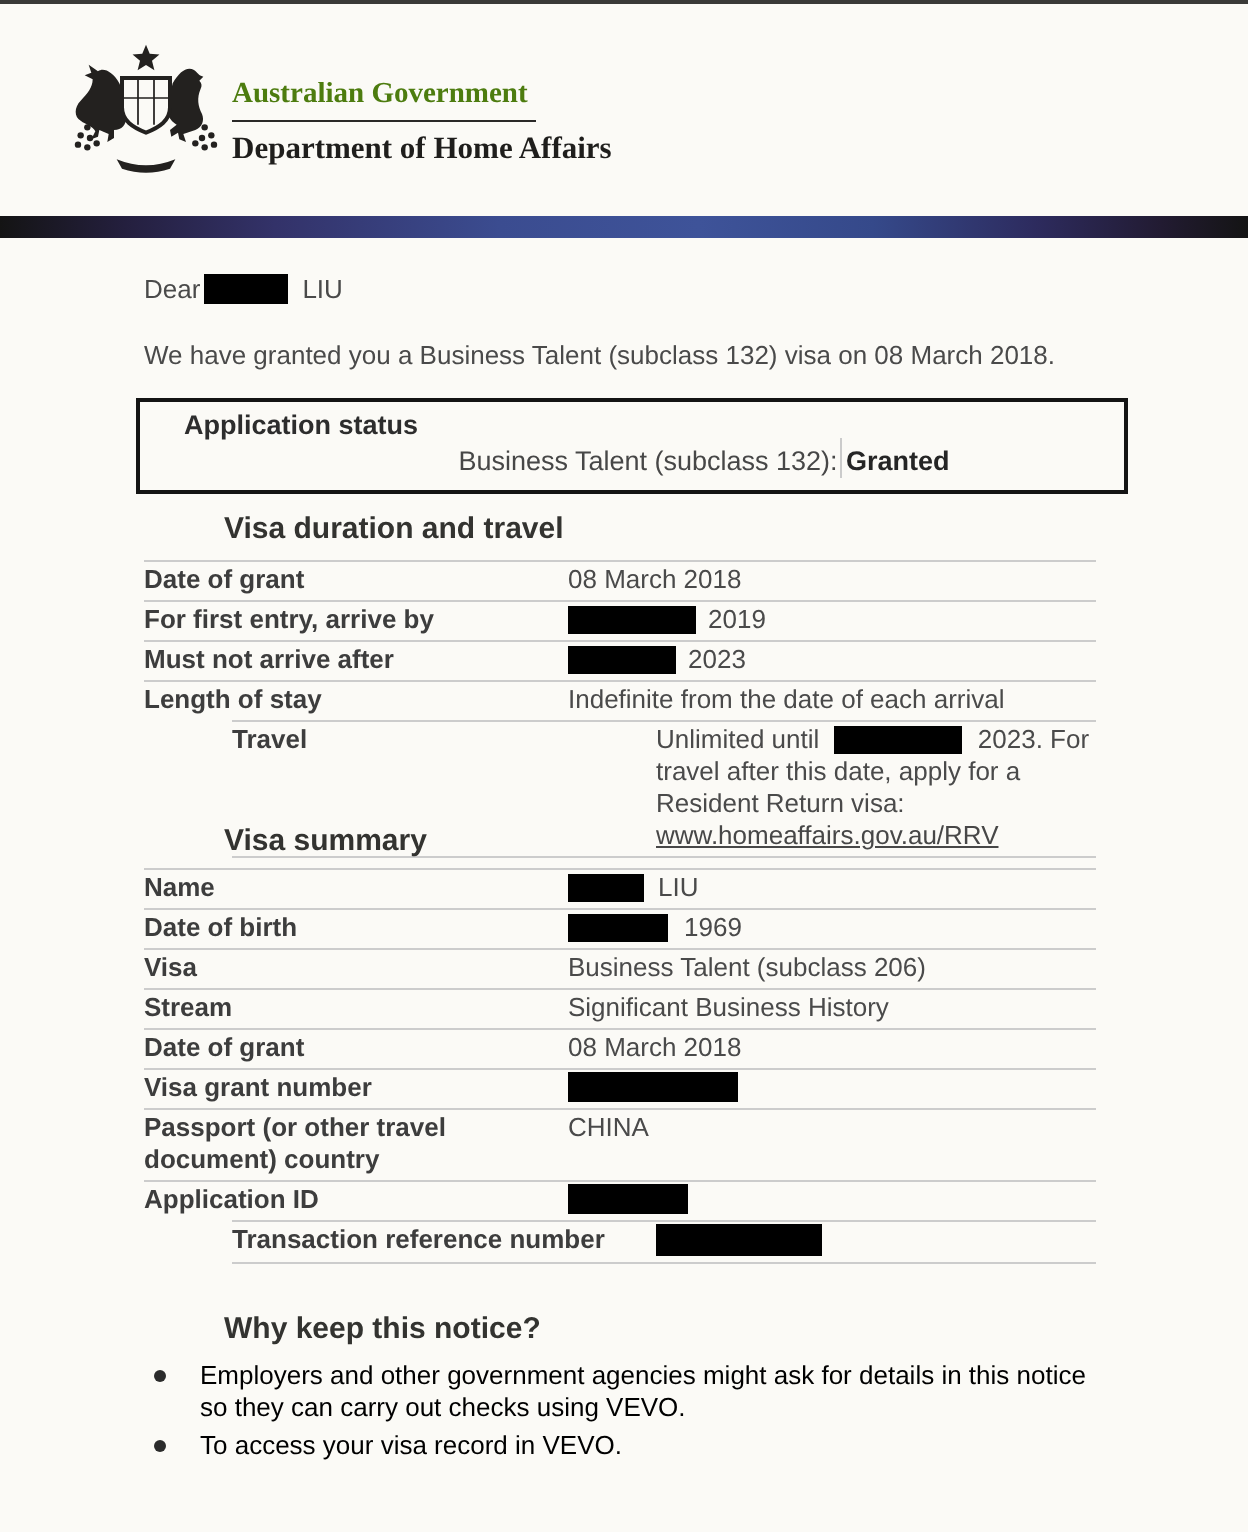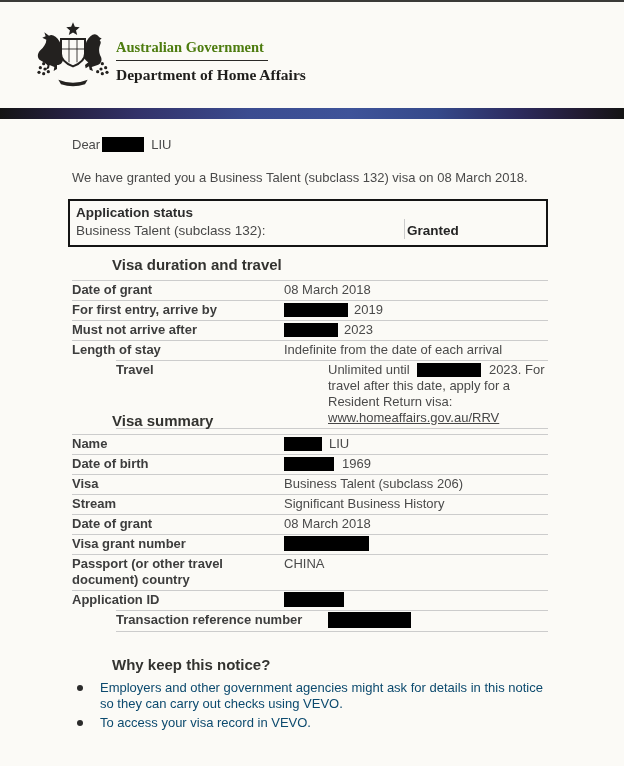--- a/index.html
+++ b/index.html
@@ -32,43 +32,43 @@
   
   .body-text{font-size:13px;line-height:16px;color:#4a4a4a;}
   .redact{display:inline-block;background:#000;height:14px;vertical-align:text-bottom;}
 
   .salutation{position:absolute;left:72px;top:137px;}
   .intro{position:absolute;left:72px;top:170px;}
 
   
   .status-box{
     position:absolute;left:68px;top:199px;width:464px;
-    border:2px solid #141414;padding:3px 6px 6px 6px;
+    border:2px solid #141414;padding:3px 6px 6px 22px;
   }
   .status-title{font-weight:bold;font-size:13.5px;color:#2d2d2d;line-height:17px;}
-  .status-row{position:relative;font-size:13.5px;line-height:17px;margin-top:1px;color:#474747;}
+  .status-row{position:relative;font-size:13.5px;line-height:17px;margin-top:1px;color:#474747;text-align:center;}
   .status-value{position:absolute;left:331px;top:0;font-weight:bold;color:#252525;}
   .status-divider{position:absolute;left:328px;top:-3px;width:1px;height:20px;background:#cbcbcb;}
 
   
   .section-heading{position:absolute;left:72px;font-weight:bold;font-size:15px;color:#333330;margin-left:40px;}
   .dtable{position:absolute;left:72px;width:476px;}
   .trow{display:flex;align-items:flex-start;border-top:1px solid #cccccc;padding:1px 0 2px;}
   .trow:last-child{border-bottom:1px solid #cccccc;margin-left:44px;}
   .tlabel{width:212px;flex-shrink:0;box-sizing:border-box;padding-right:10px;
           font-weight:bold;font-size:13px;line-height:16px;color:#3d3d3d;}
   .tvalue{flex:1;font-size:13px;line-height:16px;color:#4a4a4a;}
   .link{color:#474747;text-decoration:underline;cursor:pointer;}
 
   
   .bullets{position:absolute;left:72px;top:680px;width:486px;}
   .bullet{display:flex;margin-bottom:3px;}
   .bullet-dot{width:28px;flex-shrink:0;padding-top:5px;}
   .bullet-dot i{display:block;width:6px;height:6px;border-radius:50%;background:#2b2b2b;margin-left:5px;}
-  .bullet-text{flex:1;font-size:13px;line-height:16px;color:#0c4a6e;}
+  .bullet-text{flex:1;font-size:13px;line-height:16px;color:#000000;}
 </style>
 </head>
 <body>
 
 <div class="top-hairline"></div>
 
 <div class="crest">
   <svg width="80" height="70" viewBox="0 0 120 100" aria-hidden="true">
     <g fill="#23211f">
       <path d="M60 1 l2.8 6.8 7.3 .6 -5.6 4.7 1.8 7 -6.3 -3.9 -6.3 3.9 1.8 -7 -5.6 -4.7 7.3 -.6 z"></path>

